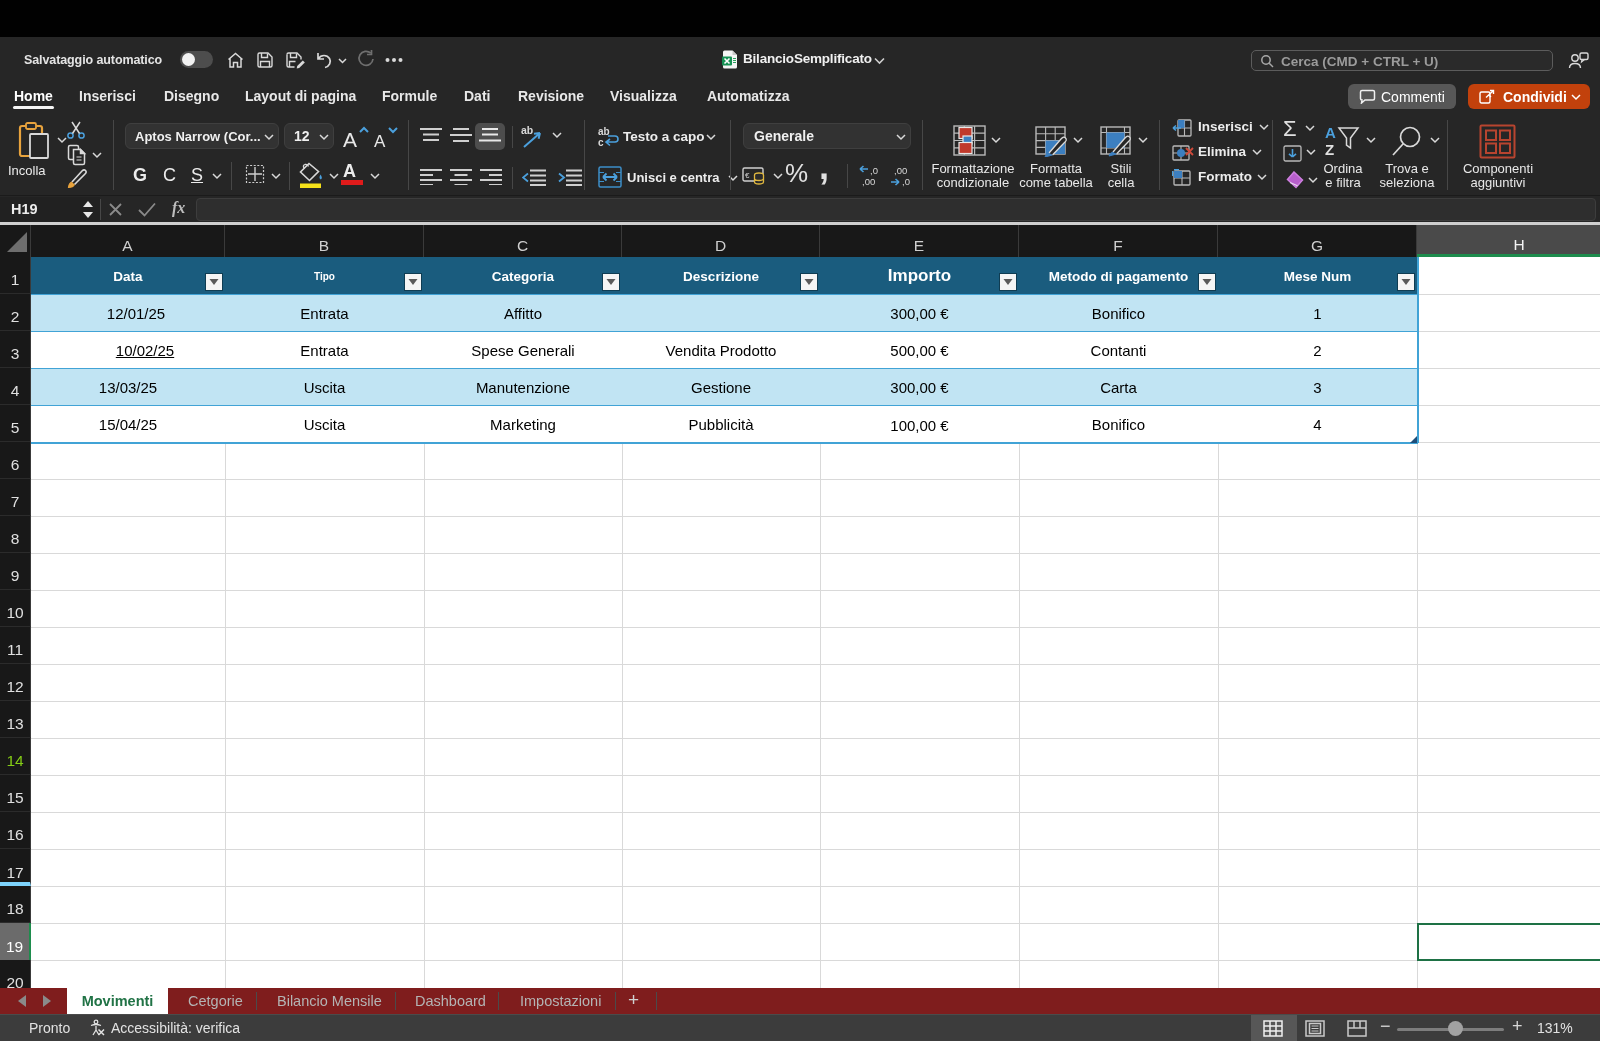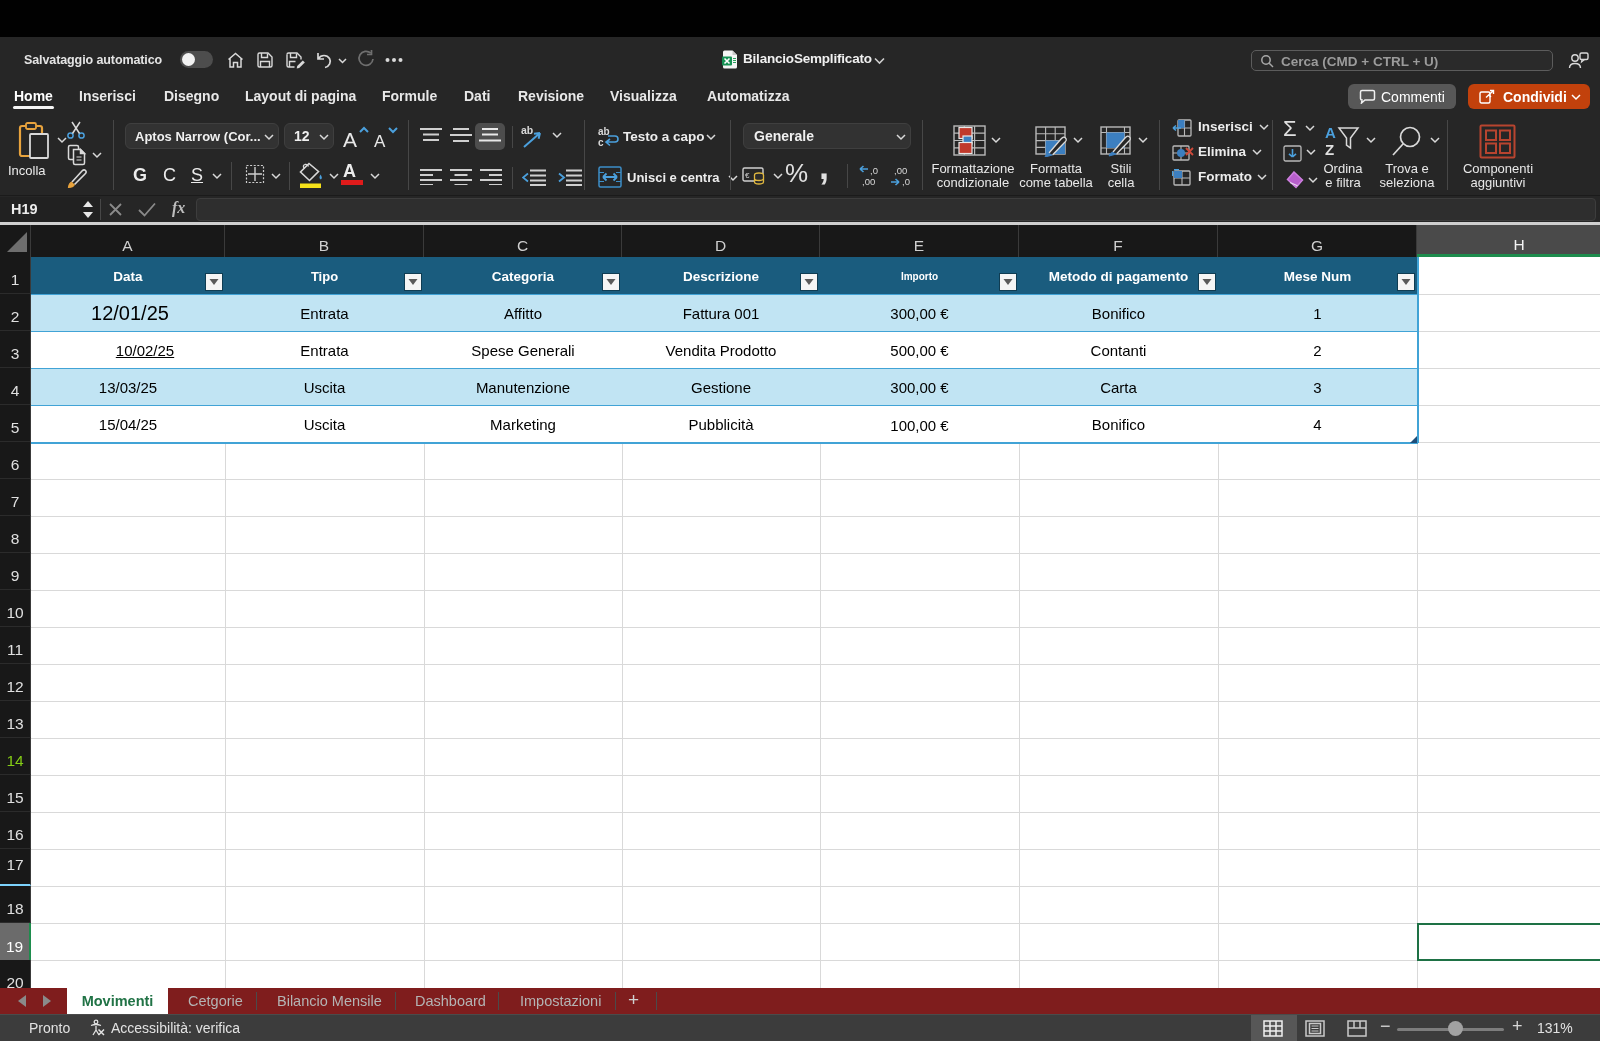--- a/index.html
+++ b/index.html
@@ -460,21 +460,21 @@
 <div class="abs" style="left:0;top:222px;width:31px;height:37px;color:#e0e0e0;font-size:15.5px;display:flex;align-items:flex-end;justify-content:center;padding-bottom:4px;border-bottom:1px solid #2b2b2b;border-right:1px solid #3a3a3a;">7</div>
 <div class="abs" style="left:0;top:259px;width:31px;height:37px;color:#e0e0e0;font-size:15.5px;display:flex;align-items:flex-end;justify-content:center;padding-bottom:4px;border-bottom:1px solid #2b2b2b;border-right:1px solid #3a3a3a;">8</div>
 <div class="abs" style="left:0;top:296px;width:31px;height:37px;color:#e0e0e0;font-size:15.5px;display:flex;align-items:flex-end;justify-content:center;padding-bottom:4px;border-bottom:1px solid #2b2b2b;border-right:1px solid #3a3a3a;">9</div>
 <div class="abs" style="left:0;top:333px;width:31px;height:37px;color:#e0e0e0;font-size:15.5px;display:flex;align-items:flex-end;justify-content:center;padding-bottom:4px;border-bottom:1px solid #2b2b2b;border-right:1px solid #3a3a3a;">10</div>
 <div class="abs" style="left:0;top:370px;width:31px;height:37px;color:#e0e0e0;font-size:15.5px;display:flex;align-items:flex-end;justify-content:center;padding-bottom:4px;border-bottom:1px solid #2b2b2b;border-right:1px solid #3a3a3a;">11</div>
 <div class="abs" style="left:0;top:407px;width:31px;height:37px;color:#e0e0e0;font-size:15.5px;display:flex;align-items:flex-end;justify-content:center;padding-bottom:4px;border-bottom:1px solid #2b2b2b;border-right:1px solid #3a3a3a;">12</div>
 <div class="abs" style="left:0;top:444px;width:31px;height:37px;color:#e0e0e0;font-size:15.5px;display:flex;align-items:flex-end;justify-content:center;padding-bottom:4px;border-bottom:1px solid #2b2b2b;border-right:1px solid #3a3a3a;">13</div>
 <div class="abs" style="left:0;top:481px;width:31px;height:37px;color:#84cc16;font-size:15.5px;display:flex;align-items:flex-end;justify-content:center;padding-bottom:4px;border-bottom:1px solid #2b2b2b;border-right:1px solid #3a3a3a;">14</div>
 <div class="abs" style="left:0;top:518px;width:31px;height:37px;color:#e0e0e0;font-size:15.5px;display:flex;align-items:flex-end;justify-content:center;padding-bottom:4px;border-bottom:1px solid #2b2b2b;border-right:1px solid #3a3a3a;">15</div>
 <div class="abs" style="left:0;top:555px;width:31px;height:37px;color:#e0e0e0;font-size:15.5px;display:flex;align-items:flex-end;justify-content:center;padding-bottom:4px;border-bottom:1px solid #2b2b2b;border-right:1px solid #3a3a3a;">16</div>
-<div class="abs" style="left:0;top:592px;width:31px;height:37px;color:#e0e0e0;font-size:15.5px;display:flex;align-items:flex-end;justify-content:center;padding-bottom:10px;border-bottom:2px solid #7dd3fc;border-right:1px solid #3a3a3a;">17</div>
+<div class="abs" style="left:0;top:592px;width:31px;height:37px;color:#e0e0e0;font-size:15.5px;display:flex;align-items:flex-end;justify-content:center;padding-bottom:0;border-bottom:4px solid #7dd3fc;border-right:1px solid #3a3a3a;">17</div>
 <div class="abs" style="left:0;top:629px;width:31px;height:37px;color:#e0e0e0;font-size:15.5px;display:flex;align-items:flex-end;justify-content:center;padding-bottom:4px;border-bottom:1px solid #2b2b2b;border-right:1px solid #3a3a3a;">18</div>
 <div class="abs" style="left:0;top:666px;width:31px;height:37px;background:#6b6b6b;border-right:2px solid #1e8c4d;color:#fff;font-size:15.5px;display:flex;align-items:flex-end;justify-content:center;padding-bottom:4px;">19</div>
 <div class="abs" style="left:0;top:703px;width:31px;height:37px;color:#e0e0e0;font-size:15.5px;display:flex;align-items:flex-end;justify-content:center;padding-bottom:4px;border-bottom:1px solid #2b2b2b;border-right:1px solid #3a3a3a;">20</div>
 </div>
 <div class="abs" style="left:31px;top:32px;width:1569px;height:731px;background:#fff;">
 <div class="abs" style="left:194px;top:0;width:1px;height:731px;background:#d9d9d9;"></div>
 <div class="abs" style="left:393px;top:0;width:1px;height:731px;background:#d9d9d9;"></div>
 <div class="abs" style="left:591px;top:0;width:1px;height:731px;background:#d9d9d9;"></div>
 <div class="abs" style="left:789px;top:0;width:1px;height:731px;background:#d9d9d9;"></div>
 <div class="abs" style="left:988px;top:0;width:1px;height:731px;background:#d9d9d9;"></div>
@@ -501,61 +501,60 @@
 <div class="abs" style="left:0;top:703px;width:1569px;height:1px;background:#d9d9d9;"></div>
 </div>
 <div class="abs" style="left:31px;top:32px;width:1387px;height:186px;">
 <div class="abs" style="left:0;top:0;width:1386px;height:37px;background:#1a5c7e;"></div>
 <div class="abs" style="left:0px;top:0;width:194px;height:37px;color:#fff;font-size:13.5px;font-weight:bold;display:flex;align-items:center;justify-content:center;padding-top:1px;">Data</div>
 <div class="abs" style="left:174px;top:16px;width:18px;height:18px;background:#f5f5f5;border:1px solid #0f3c52;">
           <svg width="16" height="16">
             <path d="M3.5 5 L12.5 5 L8 11 Z" fill="#5a5a5a"></path>
           </svg>
         </div>
-<div class="abs" style="left:194px;top:0;width:199px;height:37px;color:#fff;font-size:13px;font-weight:bold;display:flex;align-items:center;justify-content:center;padding-top:1px;">Tipo</div>
+<div class="abs" style="left:194px;top:0;width:199px;height:37px;color:#fff;font-size:10px;font-weight:bold;display:flex;align-items:center;justify-content:center;padding-top:1px;">Tipo</div>
 <div class="abs" style="left:373px;top:16px;width:18px;height:18px;background:#f5f5f5;border:1px solid #0f3c52;">
           <svg width="16" height="16">
             <path d="M3.5 5 L12.5 5 L8 11 Z" fill="#5a5a5a"></path>
           </svg>
         </div>
 <div class="abs" style="left:393px;top:0;width:198px;height:37px;color:#fff;font-size:13.5px;font-weight:bold;display:flex;align-items:center;justify-content:center;padding-top:1px;">Categoria</div>
 <div class="abs" style="left:571px;top:16px;width:18px;height:18px;background:#f5f5f5;border:1px solid #0f3c52;">
           <svg width="16" height="16">
             <path d="M3.5 5 L12.5 5 L8 11 Z" fill="#5a5a5a"></path>
           </svg>
         </div>
 <div class="abs" style="left:591px;top:0;width:198px;height:37px;color:#fff;font-size:13.5px;font-weight:bold;display:flex;align-items:center;justify-content:center;padding-top:1px;">Descrizione</div>
 <div class="abs" style="left:769px;top:16px;width:18px;height:18px;background:#f5f5f5;border:1px solid #0f3c52;">
           <svg width="16" height="16">
             <path d="M3.5 5 L12.5 5 L8 11 Z" fill="#5a5a5a"></path>
           </svg>
         </div>
-<div class="abs" style="left:789px;top:0;width:199px;height:37px;color:#fff;font-size:10px;font-weight:bold;display:flex;align-items:center;justify-content:center;padding-top:1px;">Importo</div>
+<div class="abs" style="left:789px;top:0;width:199px;height:37px;color:#fff;font-size:17px;font-weight:bold;display:flex;align-items:center;justify-content:center;padding-top:1px;">Importo</div>
 <div class="abs" style="left:968px;top:16px;width:18px;height:18px;background:#f5f5f5;border:1px solid #0f3c52;">
           <svg width="16" height="16">
             <path d="M3.5 5 L12.5 5 L8 11 Z" fill="#5a5a5a"></path>
           </svg>
         </div>
 <div class="abs" style="left:988px;top:0;width:199px;height:37px;color:#fff;font-size:13.5px;font-weight:bold;display:flex;align-items:center;justify-content:center;padding-top:1px;">Metodo di pagamento</div>
 <div class="abs" style="left:1167px;top:16px;width:18px;height:18px;background:#f5f5f5;border:1px solid #0f3c52;">
           <svg width="16" height="16">
             <path d="M3.5 5 L12.5 5 L8 11 Z" fill="#5a5a5a"></path>
           </svg>
         </div>
 <div class="abs" style="left:1187px;top:0;width:199px;height:37px;color:#fff;font-size:13.5px;font-weight:bold;display:flex;align-items:center;justify-content:center;padding-top:1px;">Mese Num</div>
 <div class="abs" style="left:1366px;top:16px;width:18px;height:18px;background:#f5f5f5;border:1px solid #0f3c52;">
           <svg width="16" height="16">
             <path d="M3.5 5 L12.5 5 L8 11 Z" fill="#5a5a5a"></path>
           </svg>
         </div>
 <div class="abs" style="left:0;top:37px;width:1386px;height:37px;background:#c1e4f3;border-top:1px solid #41a3d6;"></div>
-<div class="abs" style="left:2px;top:37px;width:194px;height:37px;color:#000;font-size:20px;display:flex;align-items:center;justify-content:center;padding-top:2px;">12/01/25</div>
+<div class="abs" style="left:8px;top:37px;width:194px;height:37px;color:#000;font-size:15px;display:flex;align-items:center;justify-content:center;padding-top:2px;">12/01/25</div>
 <div class="abs" style="left:194px;top:37px;width:199px;height:37px;color:#000;font-size:15px;display:flex;align-items:center;justify-content:center;padding-top:2px;">Entrata</div>
 <div class="abs" style="left:393px;top:37px;width:198px;height:37px;color:#000;font-size:15px;display:flex;align-items:center;justify-content:center;padding-top:2px;">Affitto</div>
-<div class="abs" style="left:591px;top:37px;width:198px;height:37px;color:#000;font-size:15px;display:flex;align-items:center;justify-content:center;padding-top:2px;">Fattura 001</div>
 <div class="abs" style="left:789px;top:37px;width:199px;height:37px;color:#000;font-size:15px;display:flex;align-items:center;justify-content:center;padding-top:2px;">300,00 €</div>
 <div class="abs" style="left:988px;top:37px;width:199px;height:37px;color:#000;font-size:15px;display:flex;align-items:center;justify-content:center;padding-top:2px;">Bonifico</div>
 <div class="abs" style="left:1187px;top:37px;width:199px;height:37px;color:#000;font-size:15px;display:flex;align-items:center;justify-content:center;padding-top:2px;">1</div>
 <div class="abs" style="left:0;top:74px;width:1386px;height:37px;background:#ffffff;border-top:1px solid #41a3d6;"></div>
 <div class="abs" style="left:17px;top:74px;width:194px;height:37px;color:#000;font-size:15px;display:flex;align-items:center;justify-content:center;padding-top:2px;text-decoration:underline;">10/02/25</div>
 <div class="abs" style="left:194px;top:74px;width:199px;height:37px;color:#000;font-size:15px;display:flex;align-items:center;justify-content:center;padding-top:2px;">Entrata</div>
 <div class="abs" style="left:591px;top:74px;width:198px;height:37px;color:#000;font-size:15px;display:flex;align-items:center;justify-content:center;padding-top:2px;">Vendita Prodotto</div>
 <div class="abs" style="left:393px;top:74px;width:198px;height:37px;color:#000;font-size:15px;display:flex;align-items:center;justify-content:center;padding-top:2px;">Spese Generali</div>
 <div class="abs" style="left:789px;top:74px;width:199px;height:37px;color:#000;font-size:15px;display:flex;align-items:center;justify-content:center;padding-top:2px;">500,00 €</div>
 <div class="abs" style="left:988px;top:74px;width:199px;height:37px;color:#000;font-size:15px;display:flex;align-items:center;justify-content:center;padding-top:2px;">Contanti</div>

